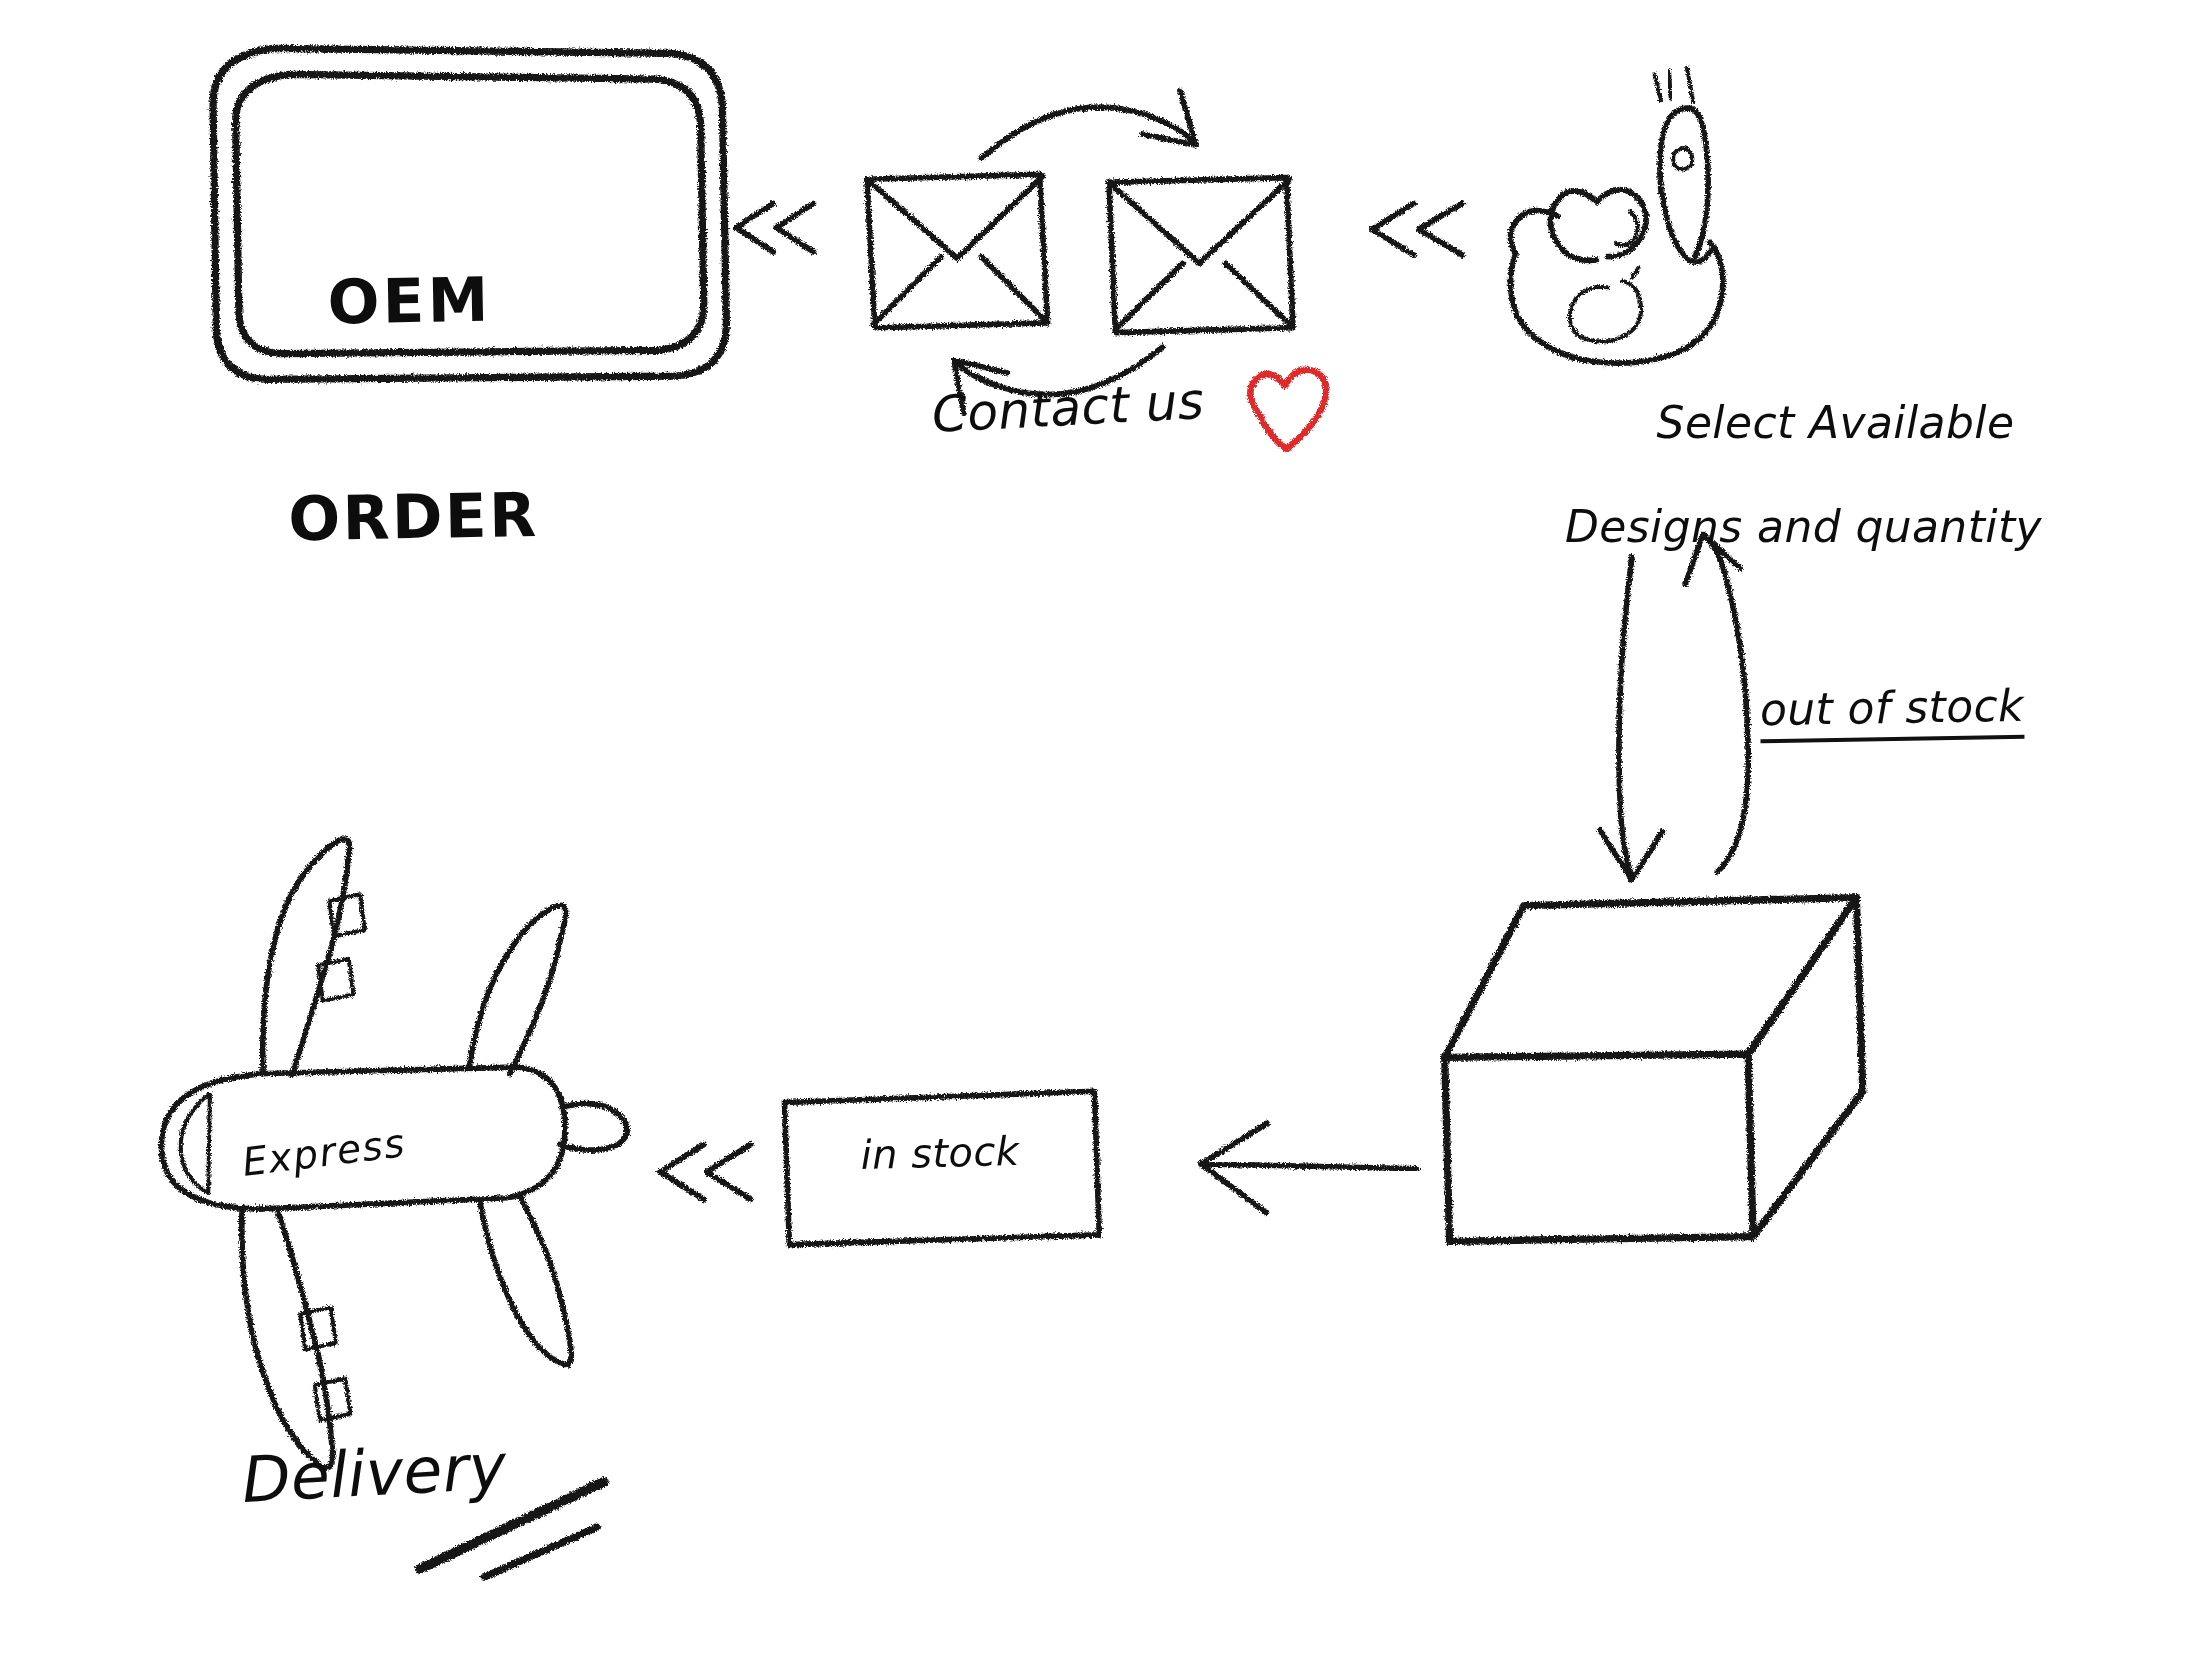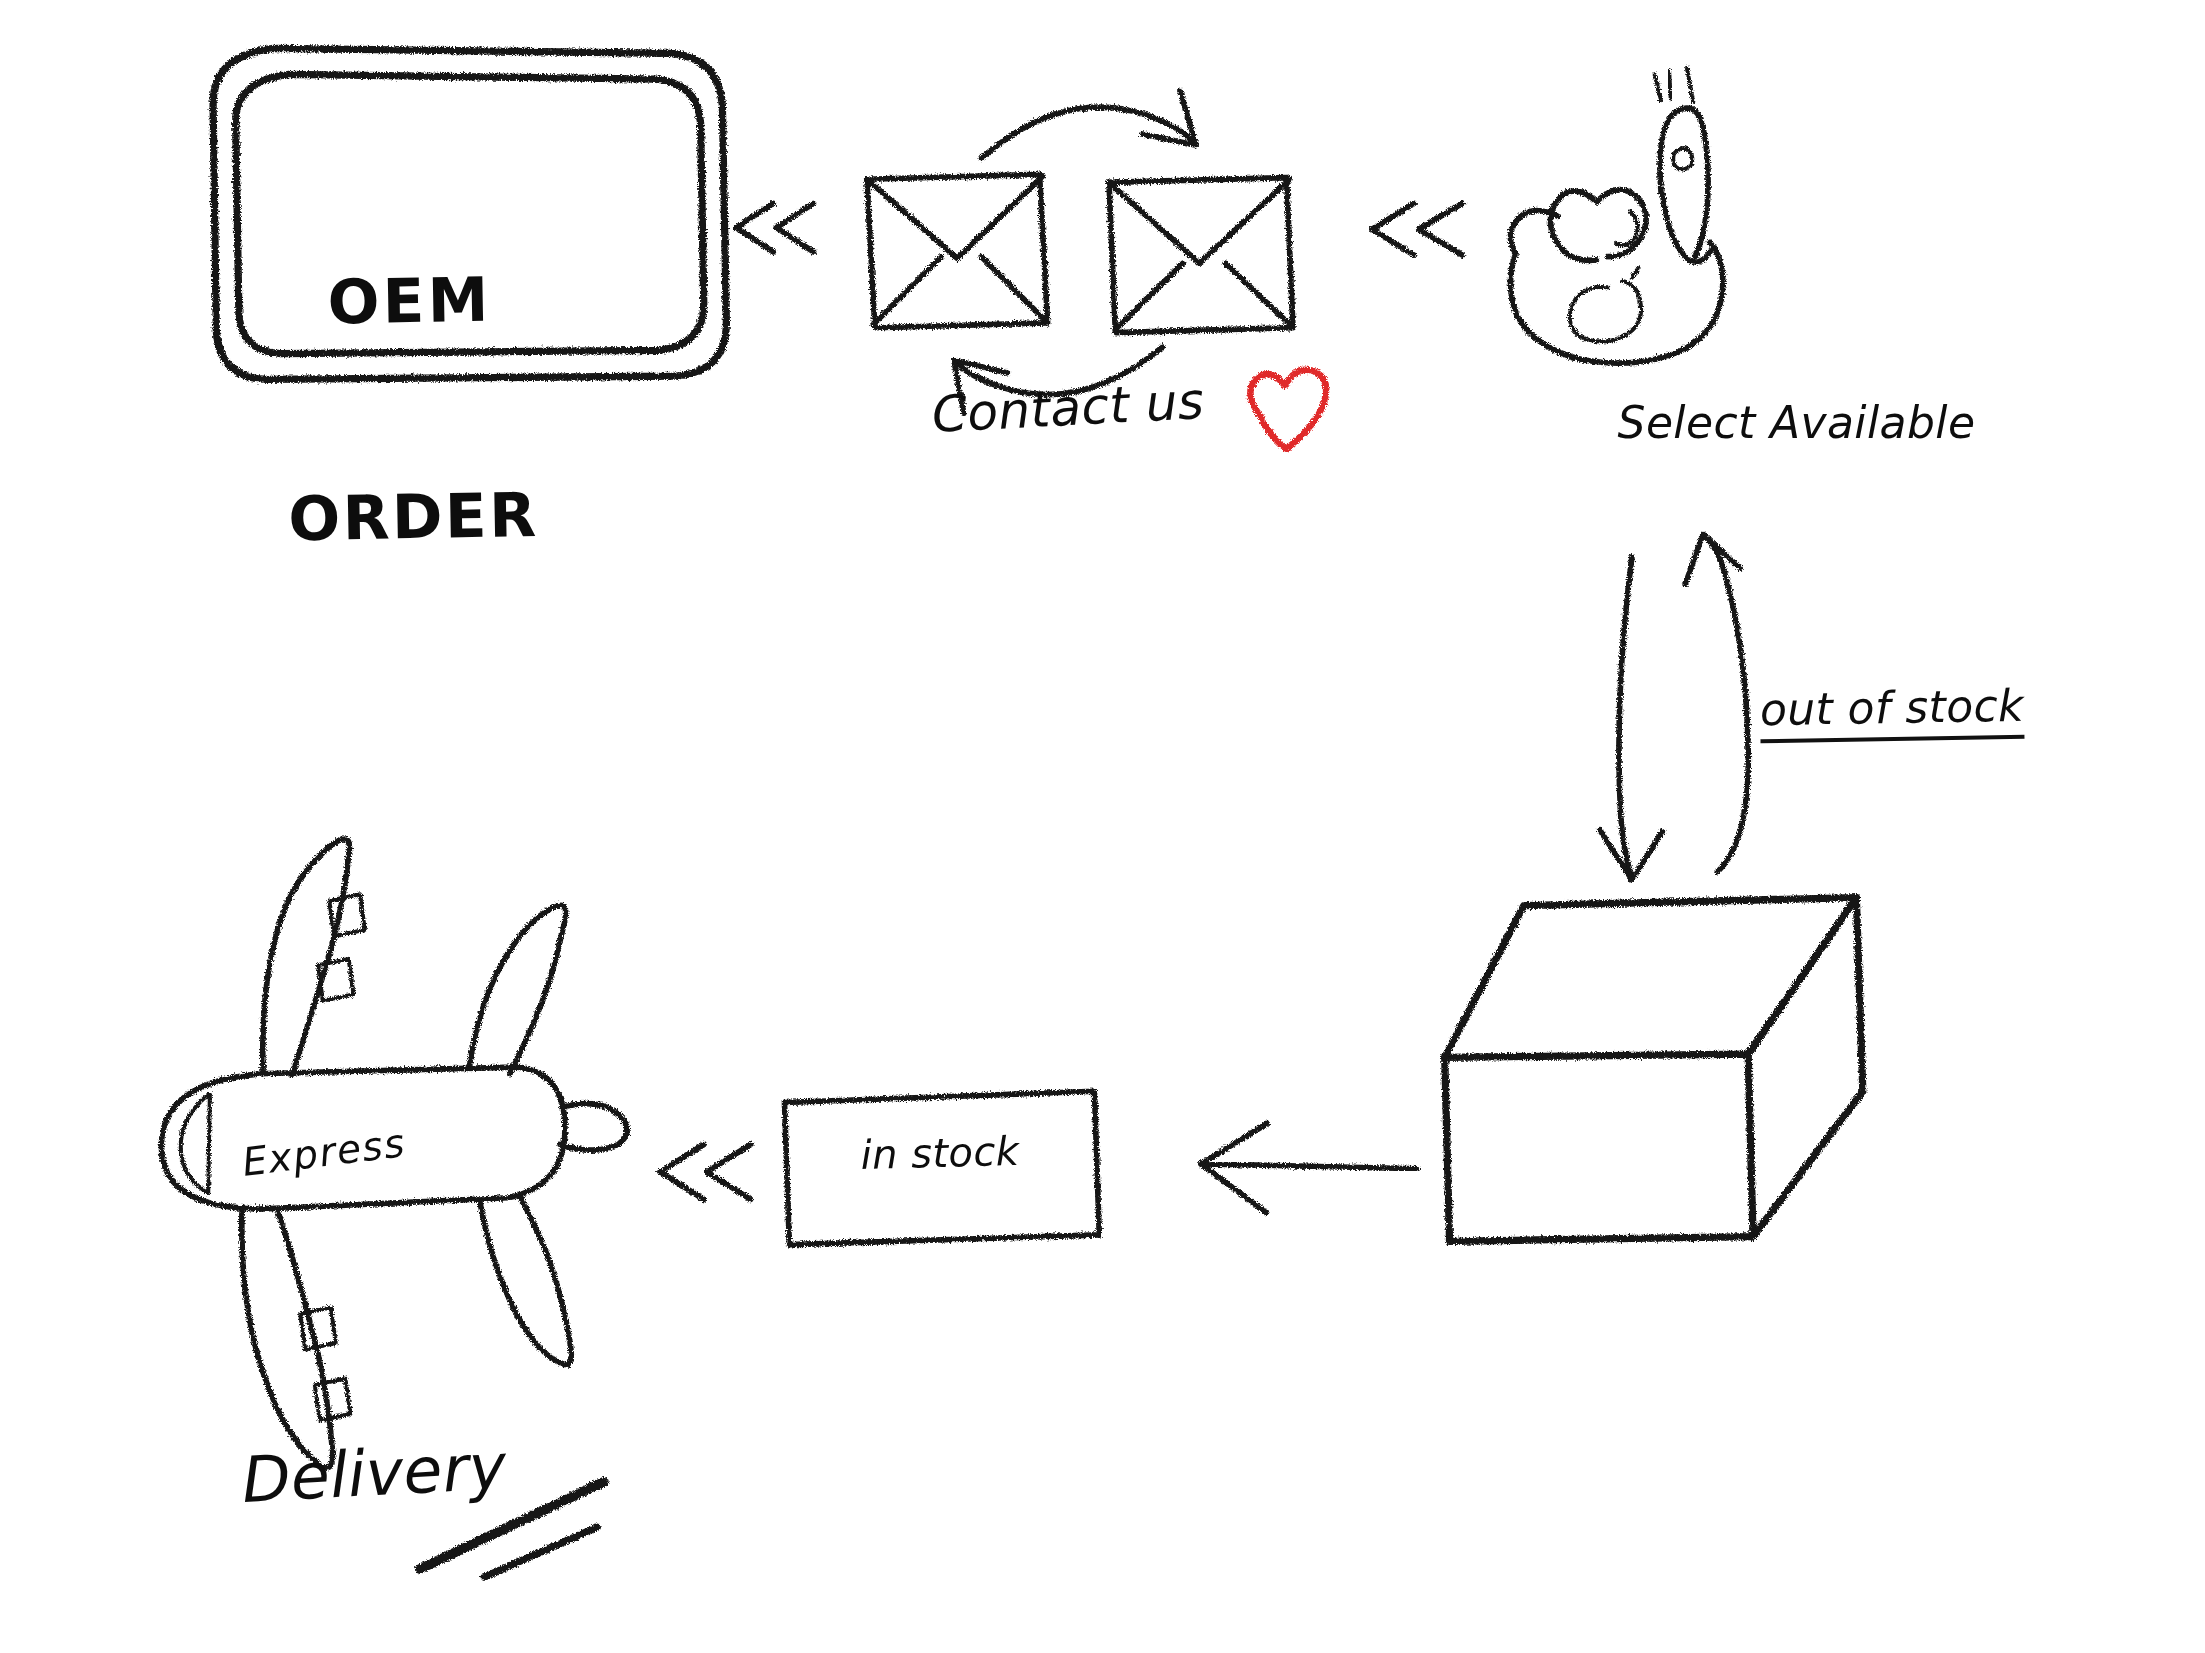--- a/index.html
+++ b/index.html
@@ -88,21 +88,21 @@
   #oem-title .line2 { letter-spacing: 2.4px; }
 
   #contact-label {
     left: 932px;
     top: 379px;
     font-size: 50px;
     transform: rotate(-3deg);
   }
 
   #select-label {
-    left: 1560px;
+    left: 1599px;
     top: 345px;
     font-size: 44px;
     text-align: left;
   }
   #select-label .l2 { display: block; margin-left: -34px; }
 
   #oos-label {
     left: 1760px;
     top: 682px;
     font-size: 44px;
@@ -313,20 +313,21 @@
 
   <div class="label boxtitle" id="oem-title">
     <div>OEM</div>
     <div class="line2">ORDER</div>
   </div>
 
   <div class="label hand" id="contact-label">Contact us</div>
 
   <div class="label hand" id="select-label">
     <span>Select Available</span>
+    <span class="l2">Designs and quantity</span>
   </div>
 
   <div class="label hand" id="oos-label">out of stock</div>
 
 
   <div class="label hand" id="instock-label">in stock</div>
 
   <div class="label hand" id="express-label">Express</div>
 
   <div class="label hand" id="delivery-label">Delivery</div>

